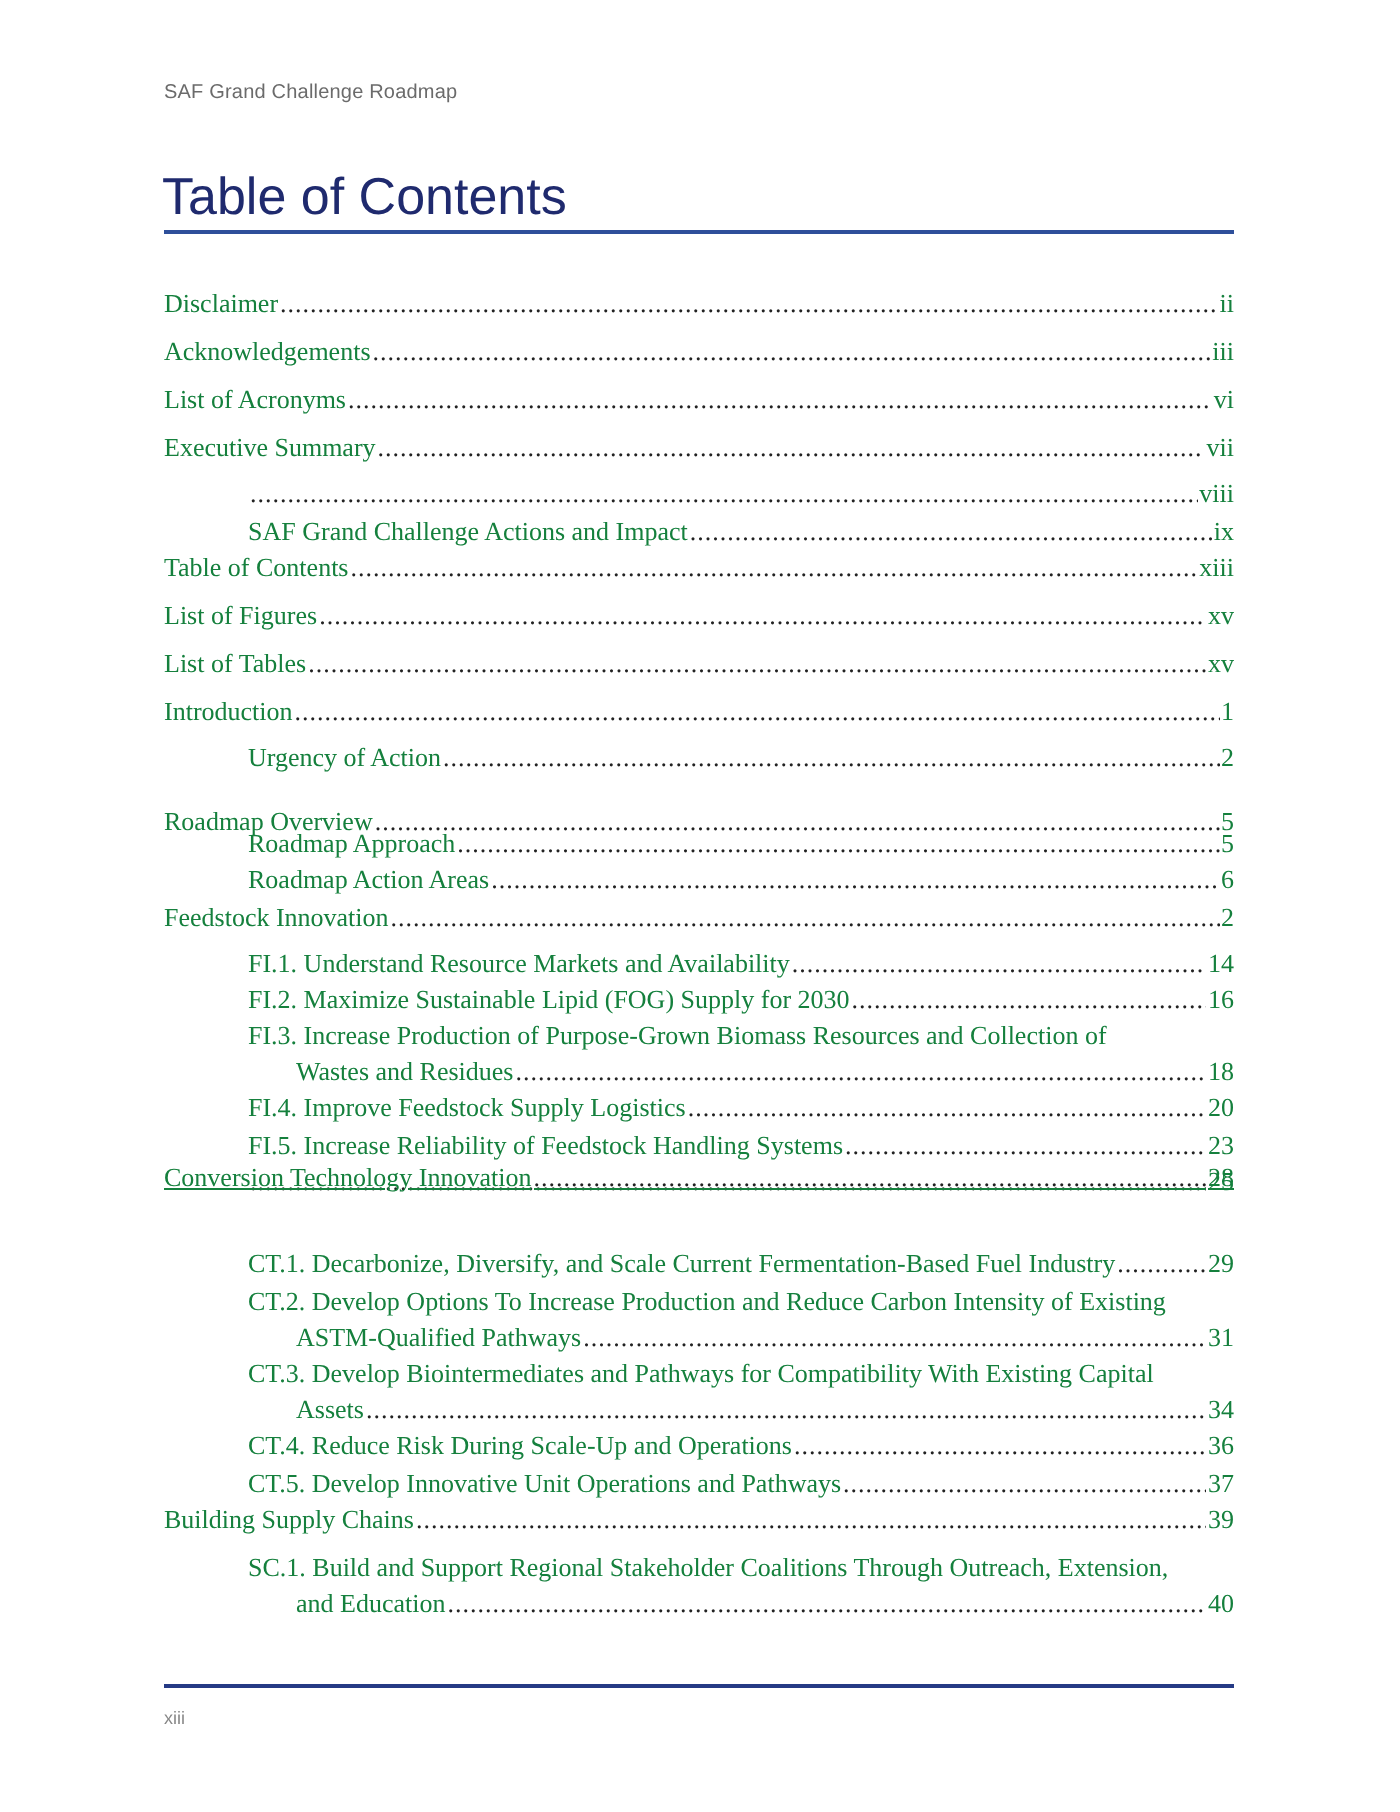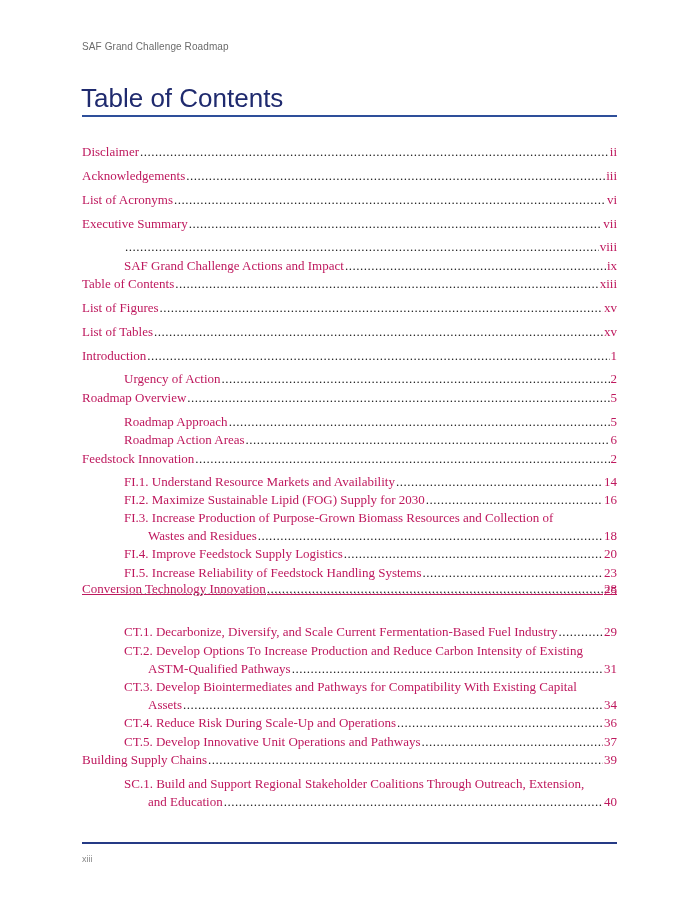--- a/index.html
+++ b/index.html
@@ -15,21 +15,21 @@
       font-family: "Liberation Sans", sans-serif; font-size: 26px;
       color: #1f2a6e; line-height: 32px; margin: 0; font-weight: normal;
     }
     .title-rule {
       position: absolute; left: 82px; top: 115px; width: 535px; height: 2px;
       background: #2e4f9a;
     }
     .toc { position: absolute; left: 0; top: 0; width: 700px; }
     .toc-row {
       position: absolute; left: 82px; width: 535px;
-      font-family: "Liberation Serif", serif; font-size: 13px; color: #be185d;
+      font-family: "Liberation Serif", serif; font-size: 13px; color: #15803d;
       line-height: 18px; height: 18px;
       display: flex; align-items: baseline; white-space: nowrap; overflow: hidden;
     }
     .toc-row.l2 { left: 124px; width: 493px; }
     .toc-row.wrap-first { left: 124px; width: 493px; }
     .toc-row.wrap-cont { left: 148px; width: 469px; justify-content: flex-end; }
     .toc-label { flex: 0 0 auto; }
     .toc-dots {
       flex: 1 1 auto; overflow: hidden; margin: 0 1px;
       font-family: "Liberation Serif", serif; letter-spacing: 0.5px;
@@ -104,21 +104,21 @@
       <div class="toc-row" style="top: 347px;">
         <span class="toc-label">Introduction</span>
         <span class="toc-dots"></span>
         <span class="toc-page">1</span>
       </div>
       <div class="toc-row l2" style="top: 370px;">
         <span class="toc-label">Urgency of Action</span>
         <span class="toc-dots"></span>
         <span class="toc-page">2</span>
       </div>
-      <div class="toc-row" style="top: 389px;">
+      <div class="toc-row" style="top: 402px;">
         <span class="toc-label">Roadmap Overview</span>
         <span class="toc-dots"></span>
         <span class="toc-page">5</span>
       </div>
       <div class="toc-row l2" style="top: 413px;">
         <span class="toc-label">Roadmap Approach</span>
         <span class="toc-dots"></span>
         <span class="toc-page">5</span>
       </div>
       <div class="toc-row l2" style="top: 431px;">

